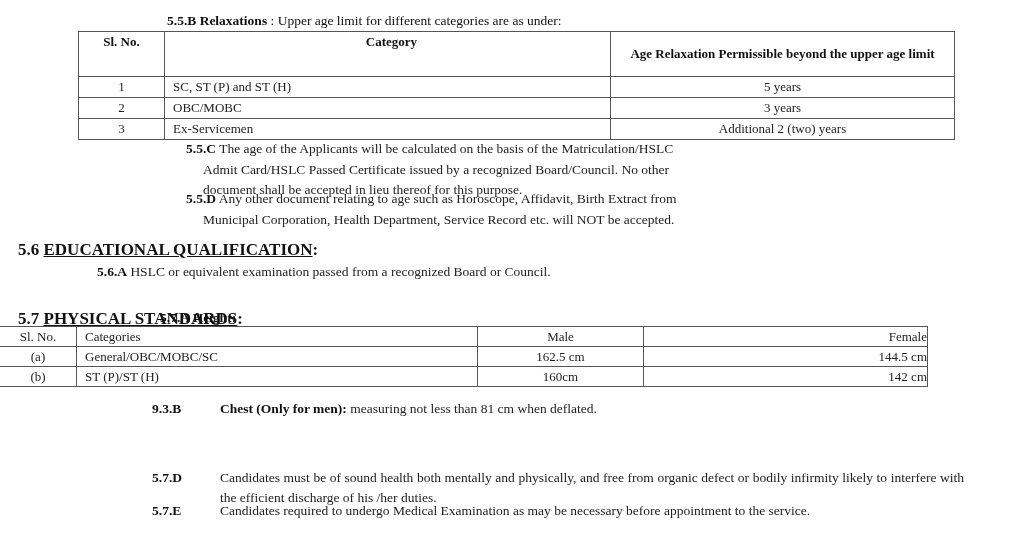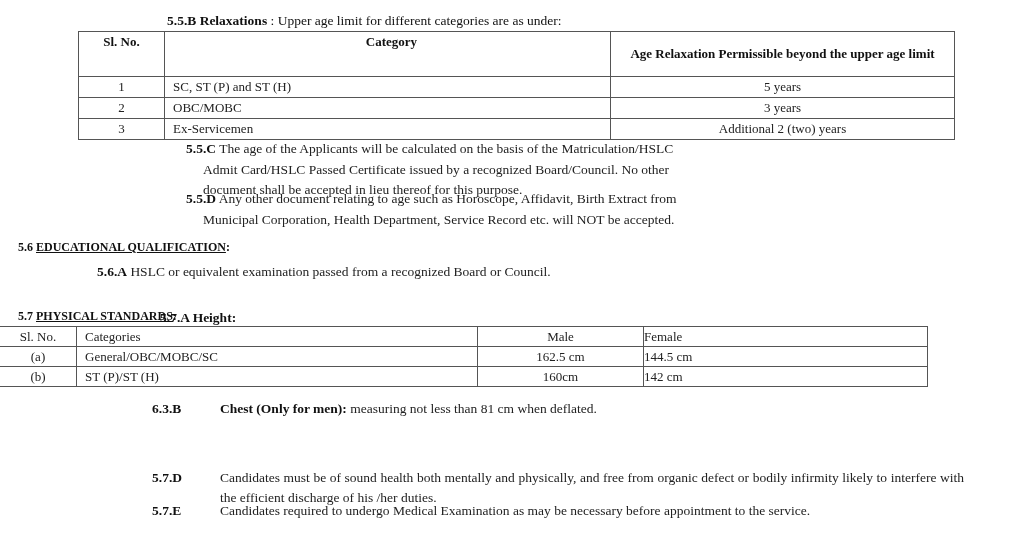--- a/index.html
+++ b/index.html
@@ -84,21 +84,21 @@
     margin-left: 36px;
   }
   #p55c { left: 150px; top: 139px; width: 800px; }
   #p55c .indent { display: block; padding-left: 53px; }
   #p55d { left: 150px; top: 189px; width: 800px; }
   #p55d .indent { display: block; padding-left: 53px; }
 
   
   .section-head {
     position: absolute;
-    font-size: 12px;
+    font-size: 17px;
     font-weight: bold;
     color: #111;
   }
   .section-head .u { text-decoration: underline; }
   #s56 { left: 18px; top: 240px; }
   #s57 { left: 18px; top: 309px; }
 
   #p56a {
     position: absolute;
     left: 97px;
@@ -129,21 +129,21 @@
   }
   #table-height td, #table-height th {
     border: 1px solid #555;
     color: #222;
     height: 19px;
     padding: 0;
   }
   #table-height .c-sl   { width: 76px;  text-align: center; }
   #table-height .c-cats { width: 392px; text-align: left; padding-left: 8px; }
   #table-height .c-m    { width: 165px; text-align: center; }
-  #table-height .c-f    { width: 283px; text-align: left; }
+  #table-height .c-f    { width: 283px; text-align: right; }
   #table-height thead th { font-weight: normal; }
   #table-height thead .c-cats { text-align: left; }
 
   
   .pblock {
     position: absolute;
     font-size: 13.5px;
     line-height: 19.5px;
     color: #222;
   }
@@ -247,21 +247,21 @@
       <tr>
         <td class="c-sl">(b)</td>
         <td class="c-cats">ST (P)/ST (H)</td>
         <td class="c-m">160cm</td>
         <td class="c-f">142 cm</td>
       </tr>
     </tbody>
   </table>
 
   <div class="pblock" id="p57b">
-    <span class="tag">6.3.B</span>
+    <span class="tag">9.3.B</span>
     <span class="txt"><b>Chest (Only for men):</b><span> measuring not less than 81 cm when deflated.</span></span>
   </div>
 
 
   <div class="pblock just" id="p57d">
     <span class="tag">5.7.D</span>
     <span class="txt">Candidates must be of sound health both mentally and physically, and free  from organic defect or bodily infirmity likely to interfere with the efficient  discharge of his /her duties.</span>
   </div>
 
   <div class="pblock just" id="p57e">

